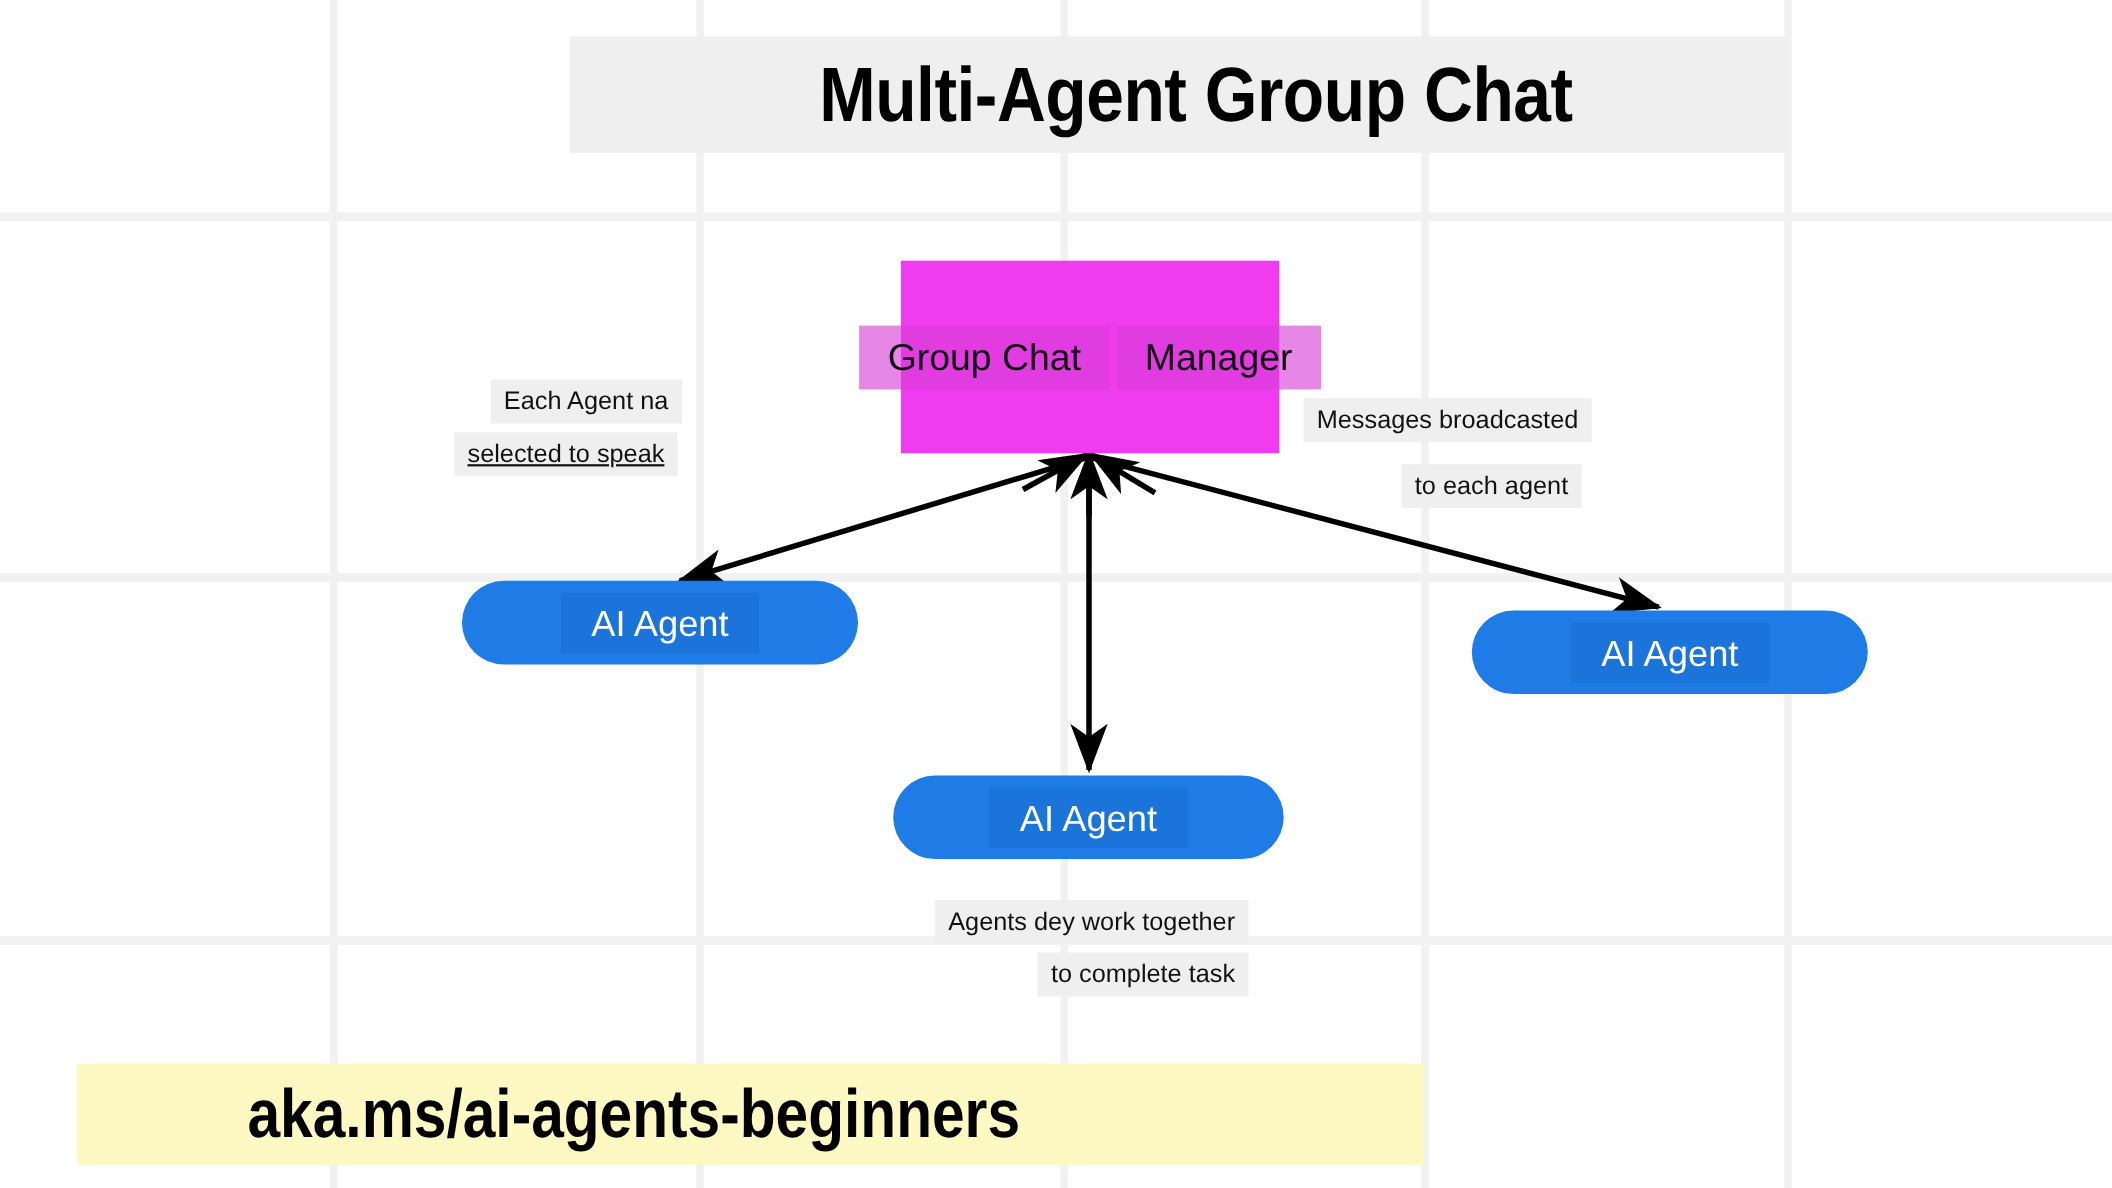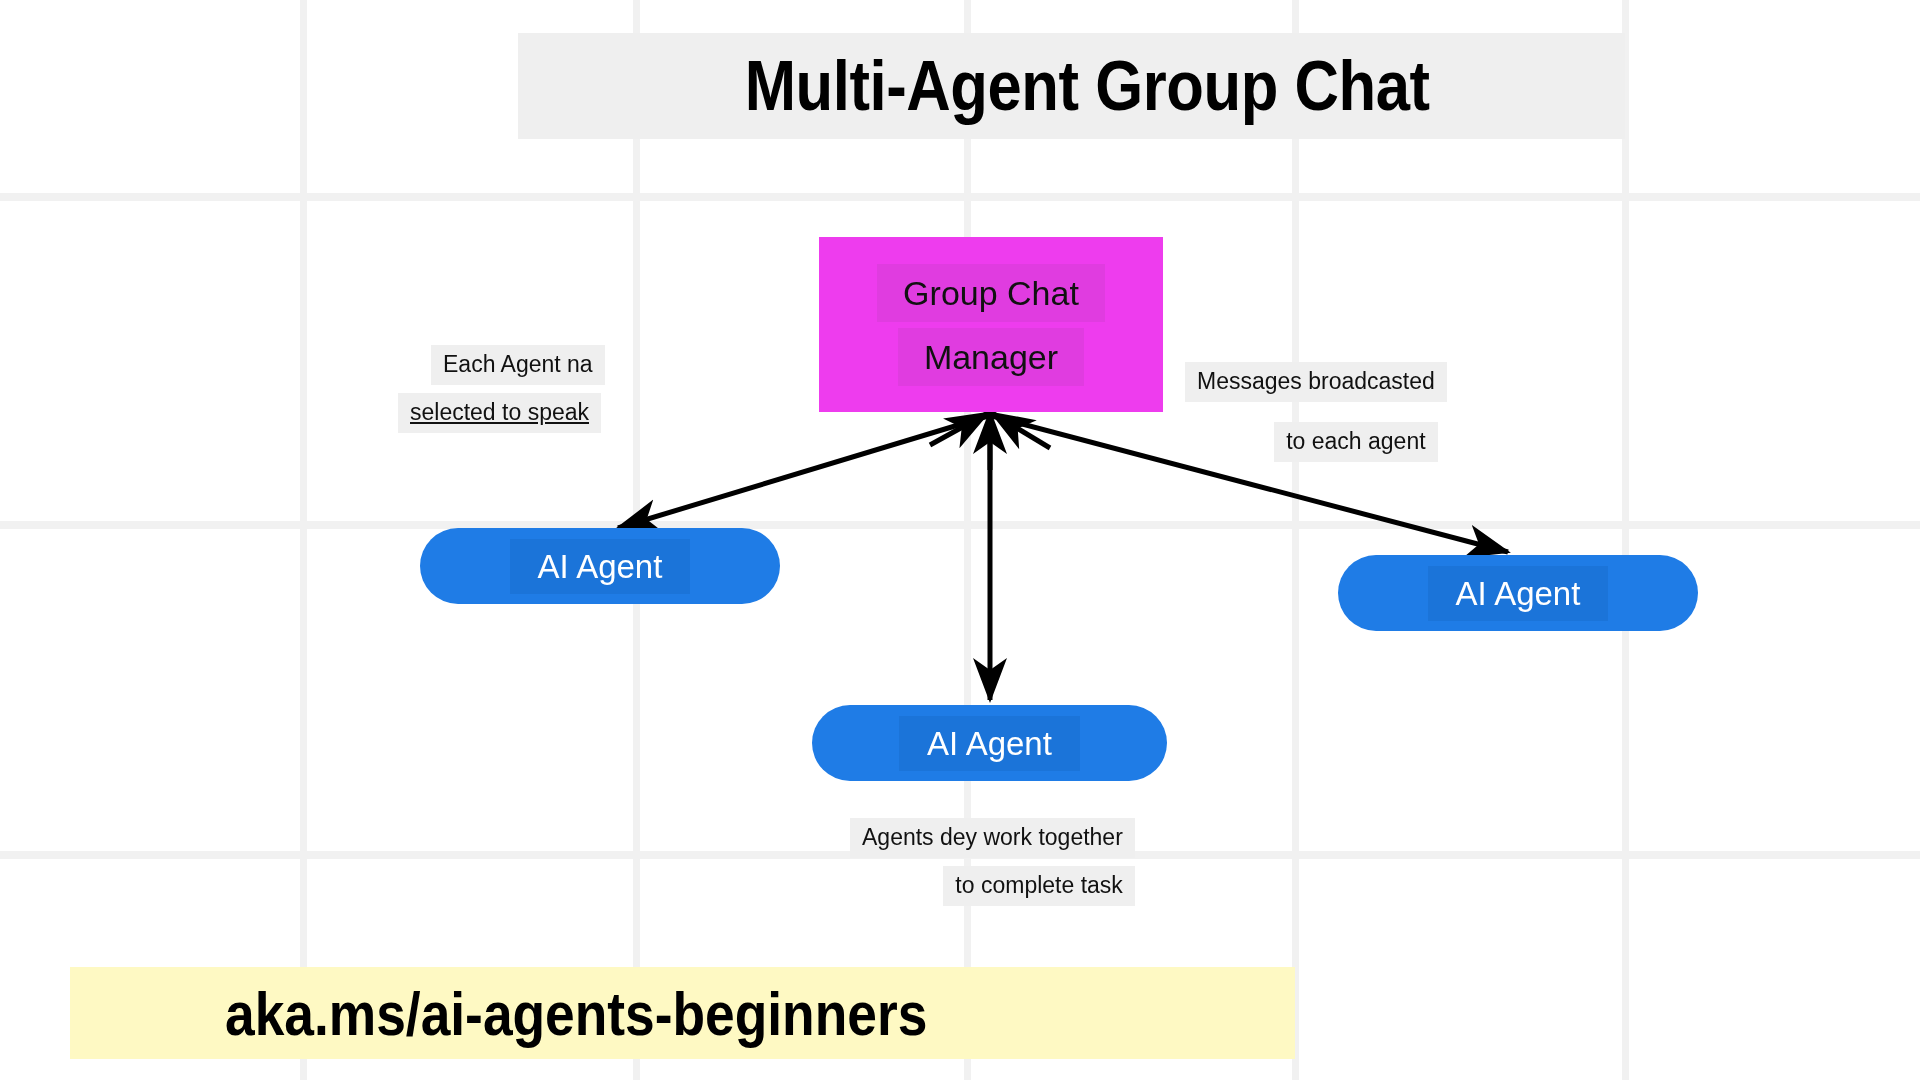--- a/index.html
+++ b/index.html
@@ -87,21 +87,21 @@
 
   
   .manager-box {
     position: absolute;
     left: 819px;
     top: 237px;
     width: 344px;
     height: 175px;
     background: #ee3cee;
     display: flex;
-    flex-direction: column;
+    flex-direction: row;
     align-items: center;
     justify-content: center;
     gap: 6px;
   }
   .manager-line {
     background: rgba(214, 61, 214, 0.62);
     color: #111111;
     font-size: 34px;
     line-height: 1;
     padding: 12px 26px;
@@ -139,21 +139,21 @@
   }
   .annot-line {
     background: #efefef;
     color: #111111;
     font-size: 23px;
     line-height: 1.12;
     padding: 7px 12px;
     white-space: nowrap;
     width: max-content;
   }
-  .annot-left   { left: 431px;  top: 345px; align-items: flex-start; }
+  .annot-left   { left: 446px;  top: 345px; align-items: flex-start; }
   .annot-left .annot-line:nth-child(2) { margin-left: -33px; text-decoration: underline; }
   .annot-right  { left: 1185px; top: 362px; align-items: center; }
   .annot-right .annot-line:nth-child(2) { margin-left: 80px; margin-top: 12px; }
   .annot-bottom { left: 850px;  top: 818px; align-items: flex-end; }
   .annot-bottom .annot-line:nth-child(2) { margin-left: 18px; }
 
   
   .arrows {
     position: absolute;
     inset: 0;

